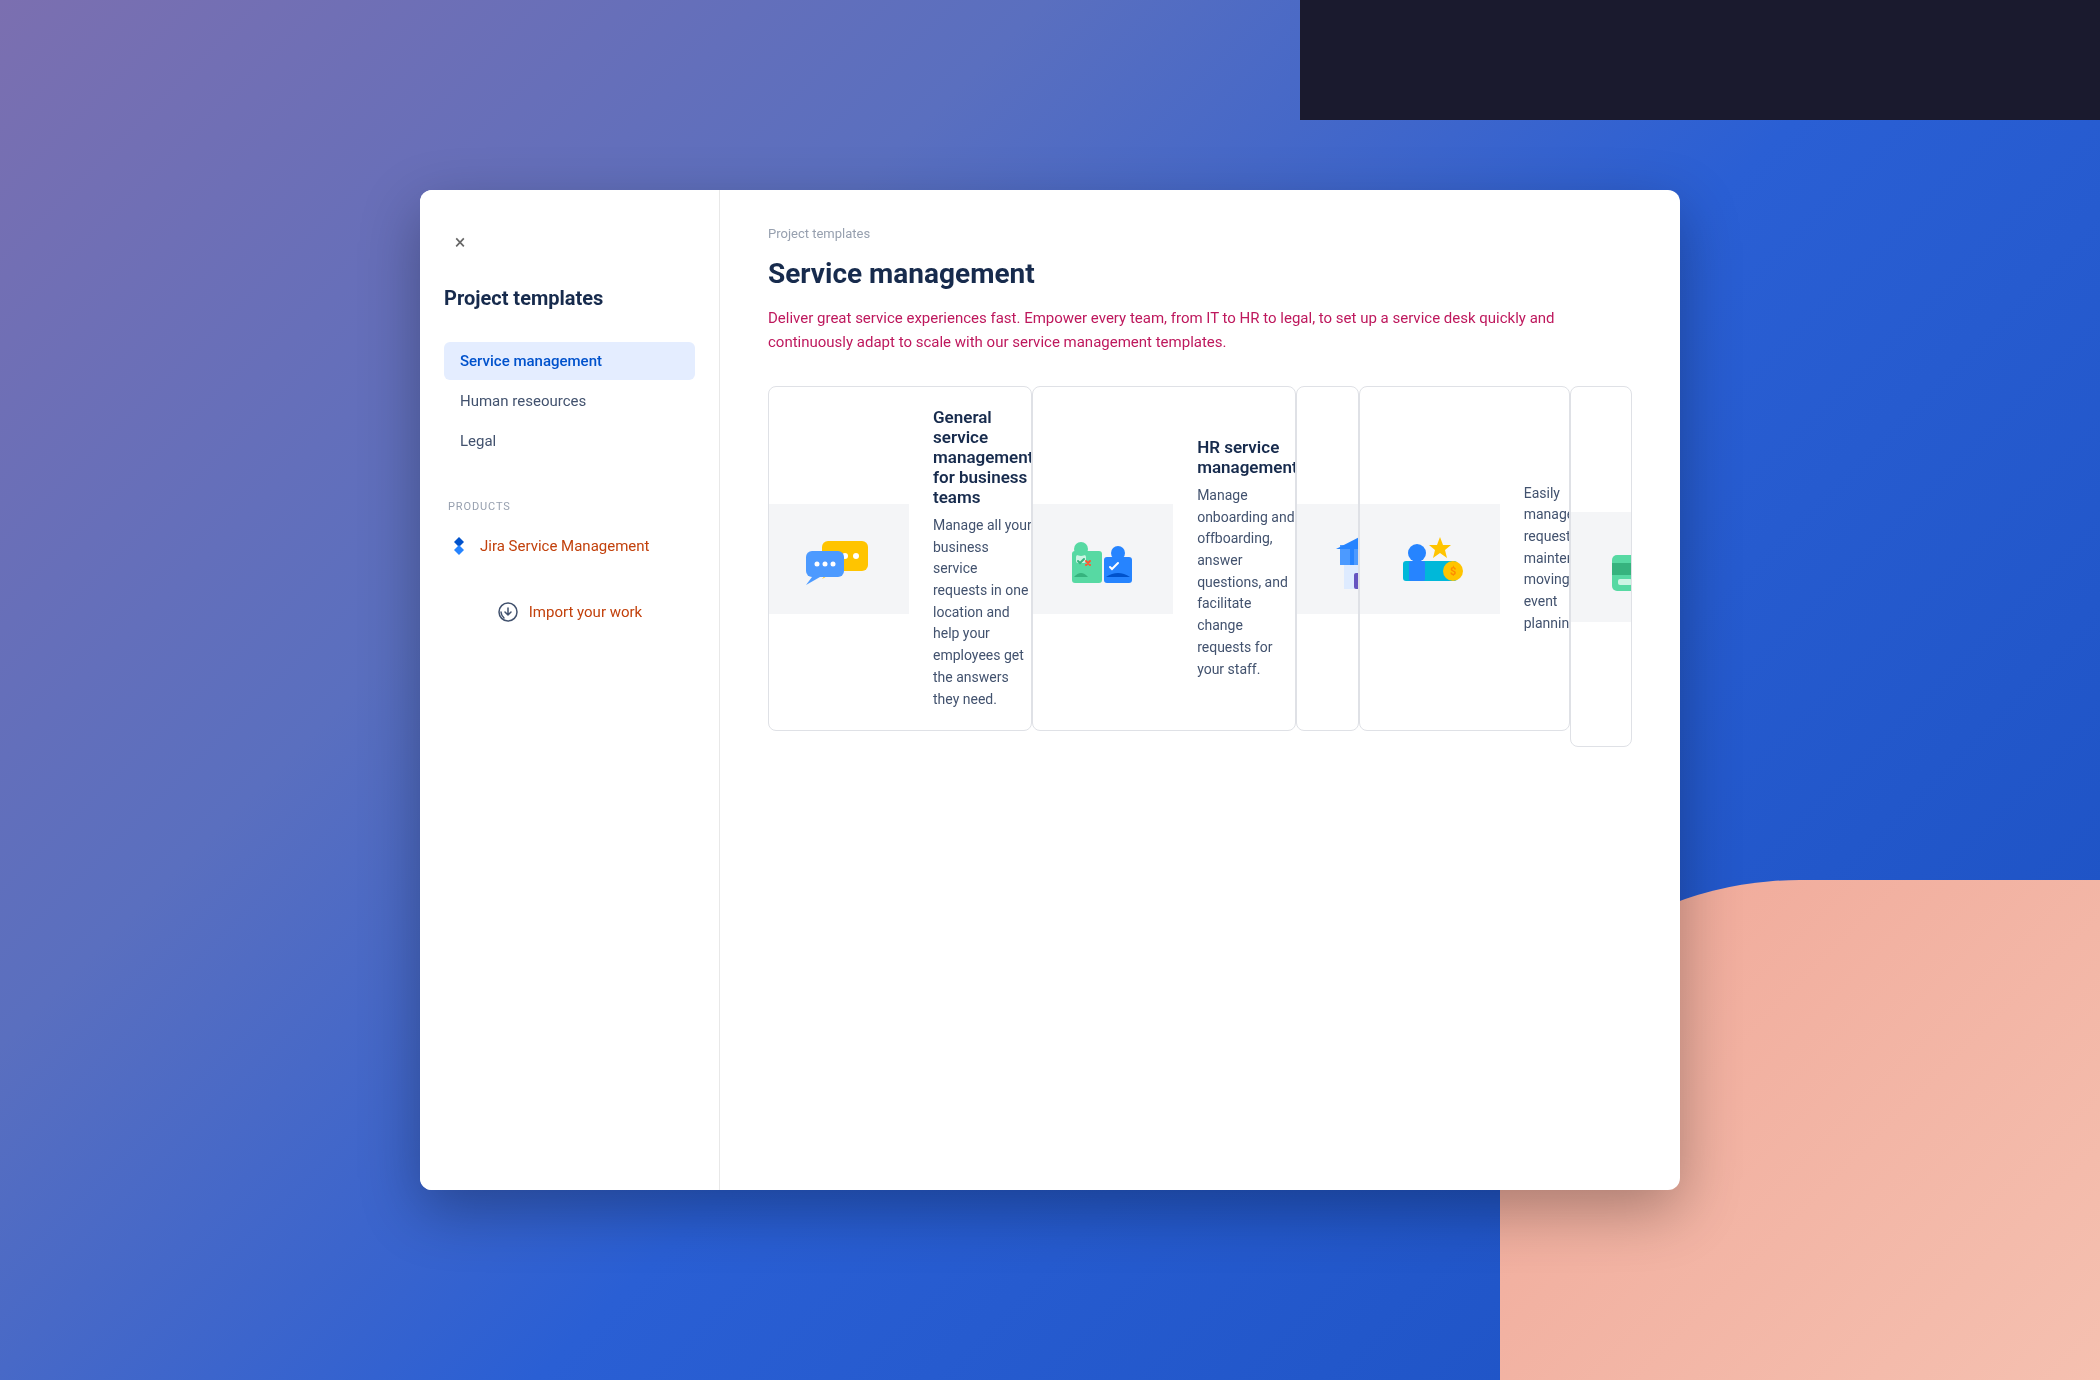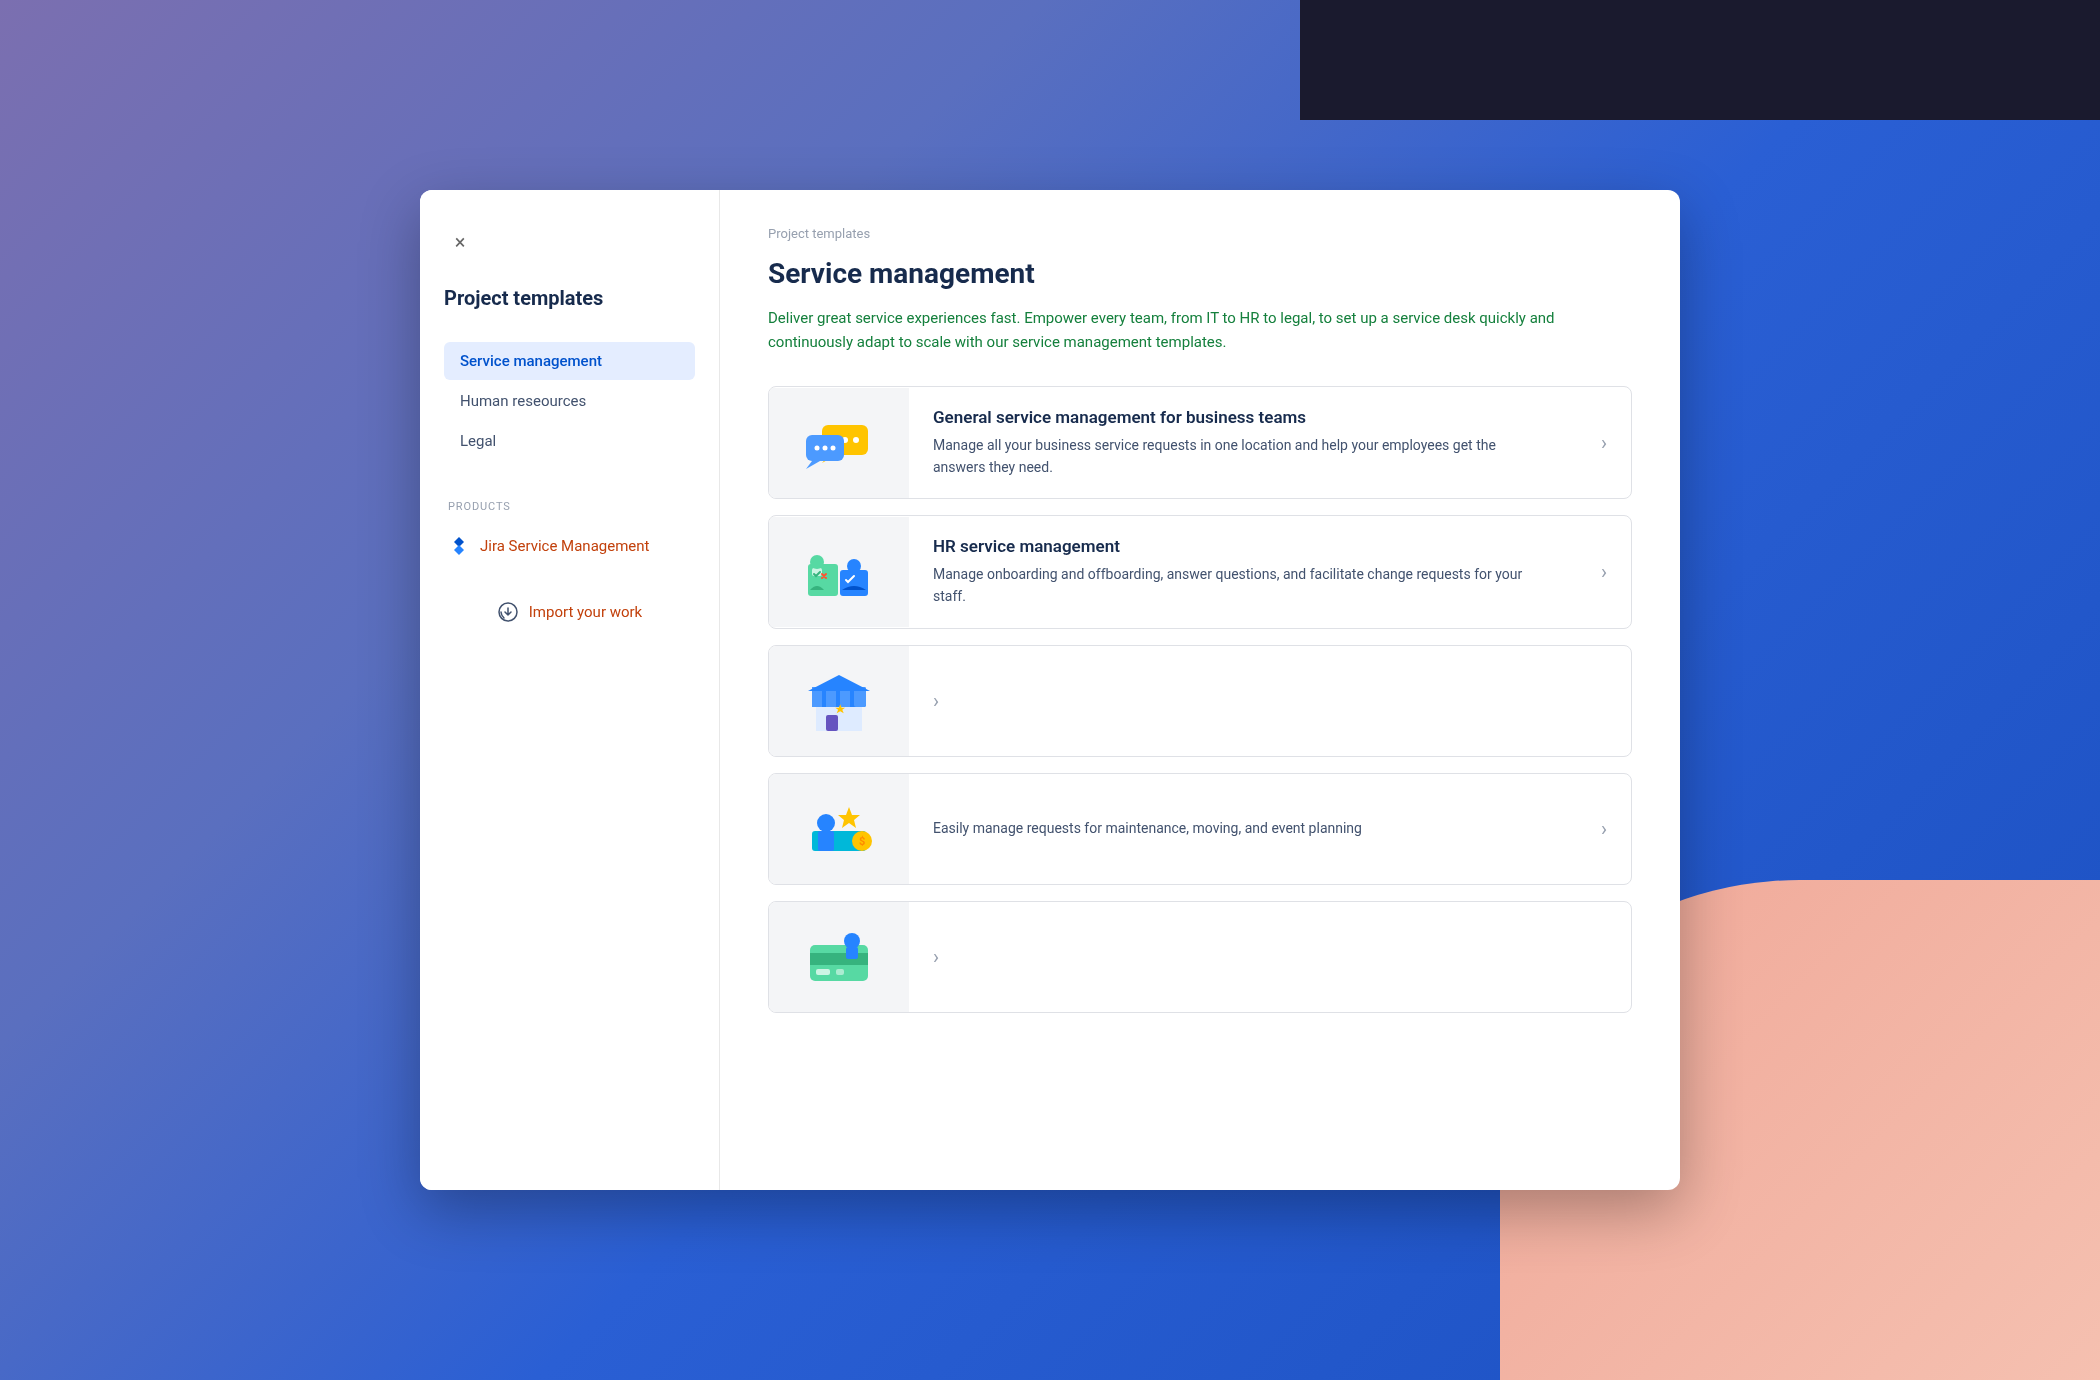--- a/index.html
+++ b/index.html
@@ -177,29 +177,29 @@
 
     .page-title {
       font-size: 28px;
       font-weight: 700;
       color: #172b4d;
       margin-bottom: 16px;
     }
 
     .page-description {
       font-size: 15px;
-      color: #15803d;
+      color: #be185d;
       line-height: 1.6;
       max-width: 820px;
       margin-bottom: 32px;
     }
 
     .template-list {
       display: flex;
-      flex-direction: column;
+      flex-direction: row;
       gap: 0;
     }
 
     .template-card {
       display: flex;
       align-items: center;
       gap: 0;
       border: 1px solid #dfe1e6;
       border-radius: 8px;
       margin-bottom: 16px;

